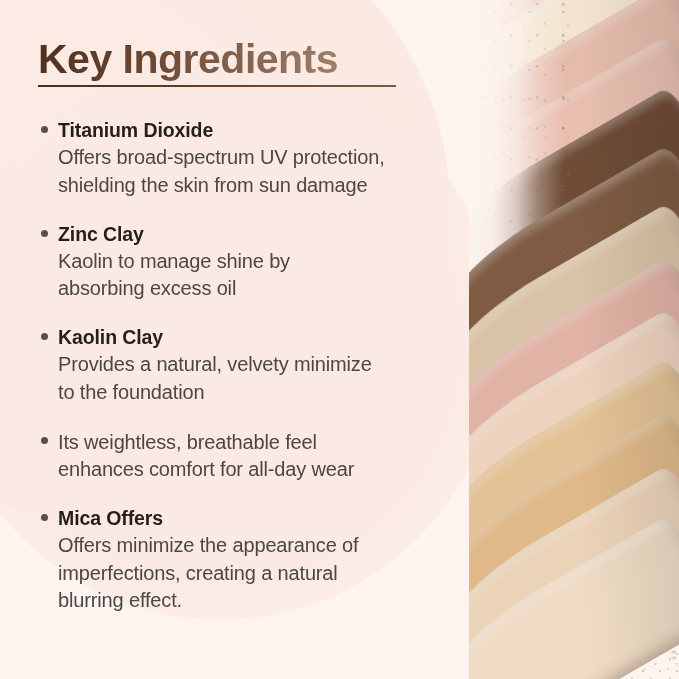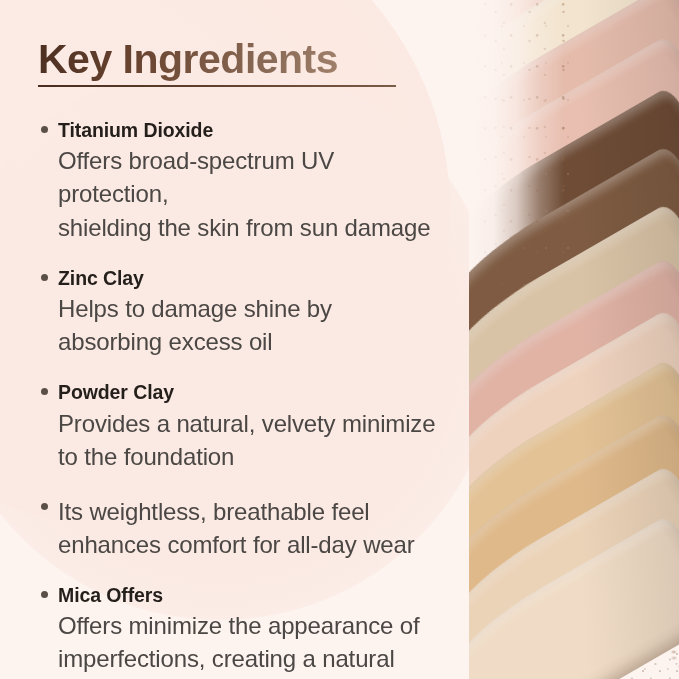--- a/index.html
+++ b/index.html
@@ -110,21 +110,21 @@
     display: block;
     font-size: 19.5px;
     font-weight: bold;
     color: #241f1b;
     letter-spacing: -0.1px;
     line-height: 1.3;
     margin-bottom: 1px;
   }
   .item-desc {
     display: block;
-    font-size: 24px;
+    font-size: 20px;
     font-weight: 300;
     color: #4b4744;
     line-height: 1.38;
     letter-spacing: -0.15px;
     white-space: pre-line;
   }
 
   
   .powder {
     position: absolute;
@@ -250,26 +250,26 @@
     <ul class="list" id="ingredient-list">
         <li class="item">
           <span class="bullet"></span>
           <span class="item-name">Titanium Dioxide</span>
           <span class="item-desc">Offers broad-spectrum UV protection,
 shielding the skin from sun damage</span>
         </li>
         <li class="item">
           <span class="bullet"></span>
           <span class="item-name">Zinc Clay</span>
-          <span class="item-desc">Helps to damage shine by
+          <span class="item-desc">Kaolin to manage shine by
 absorbing excess oil</span>
         </li>
         <li class="item">
           <span class="bullet"></span>
-          <span class="item-name">Powder Clay</span>
+          <span class="item-name">Kaolin Clay</span>
           <span class="item-desc">Provides a natural, velvety minimize
 to the foundation</span>
         </li>
         <li class="item">
           <span class="bullet"></span>
           <span class="item-desc">Its weightless, breathable feel
 enhances comfort for all-day wear</span>
         </li>
         <li class="item">
           <span class="bullet"></span>

